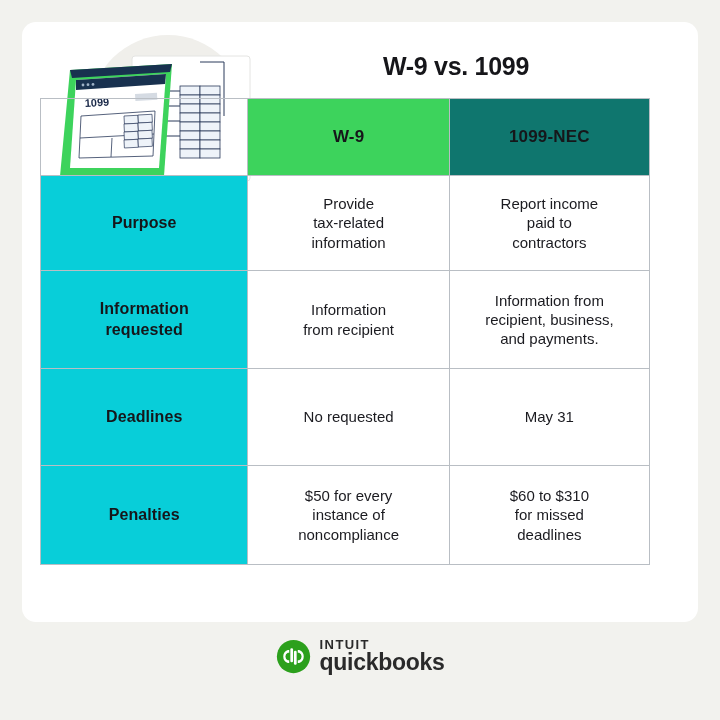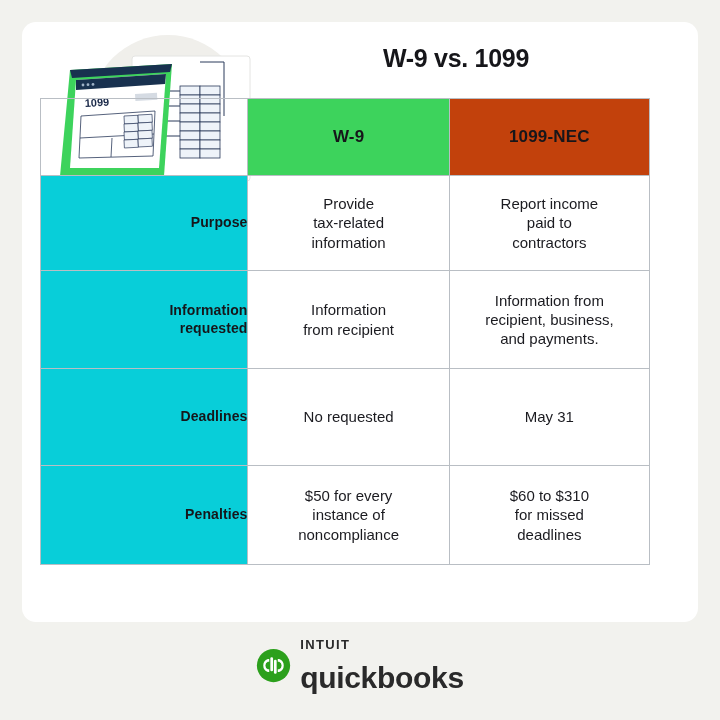--- a/index.html
+++ b/index.html
@@ -24,21 +24,21 @@
     width: 676px;
     height: 600px;
     background: #ffffff;
     border-radius: 14px;
   }
 
   
   #page-title {
     position: absolute;
     left: 262px;
-    top: 44px;
+    top: 52px;
     width: 388px;
     text-align: center;
     font-size: 25px;
     font-weight: bold;
     color: #16161a;
     letter-spacing: -0.3px;
   }
 
   
   #illustration {
@@ -77,37 +77,36 @@
     font-weight: bold;
     color: #16161a;
     text-align: center;
     letter-spacing: 0.2px;
   }
   th.blank-head {
     background: transparent;
     border: none;
   }
   th.head-a { background: #3dd35c; }
-  th.head-b { background: #c2410c; }
+  th.head-b { background: #0f766e; }
 
   
   tbody td {
     text-align: center;
     font-size: 15px;
     color: #1b1b20;
     line-height: 1.28;
     padding: 8px 14px;
   }
   td.rowlabel {
     background: #08ced9;
     font-weight: bold;
-    font-size: 14px;
+    font-size: 16px;
     color: #16161a;
     letter-spacing: 0.1px;
-    text-align: right;
   }
   tr.r1 td { height: 95px; }
   tr.r2 td { height: 98px; }
   tr.r3 td { height: 97px; }
   tr.r4 td { height: 99px; }
 
   
   #footer-logo {
     position: absolute;
     left: 0;
@@ -128,25 +127,25 @@
     flex-direction: column;
     line-height: 1;
   }
   #logo-intuit {
     font-size: 13px;
     font-weight: bold;
     letter-spacing: 1.4px;
     color: #2a2a2a;
   }
   #logo-quickbooks {
-    font-size: 30px;
+    font-size: 23px;
     font-weight: bold;
     letter-spacing: -0.3px;
     color: #2a2a2a;
-    margin-top: 12px;
+    margin-top: 0;
   }
 </style>
 </head>
 <body>
 
 <div id="card"></div>
 
 <div id="page-title">W-9 vs. 1099</div>
 
 <svg id="illustration" viewBox="0 0 220 185" aria-hidden="true">

